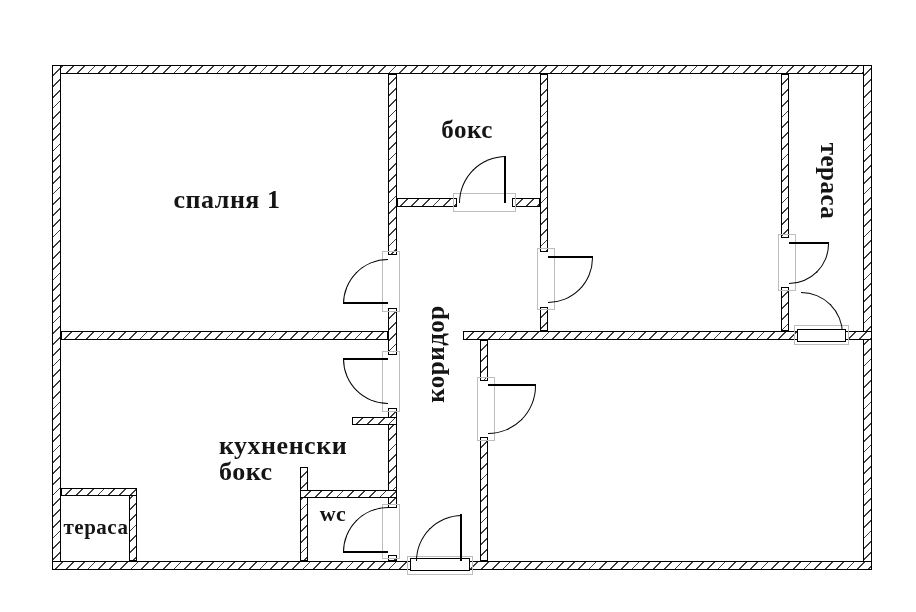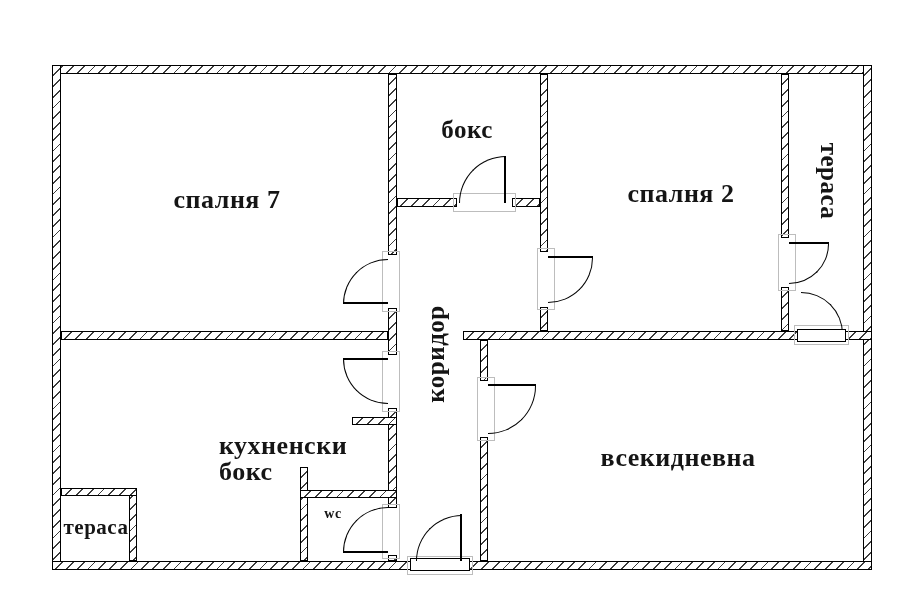--- a/index.html
+++ b/index.html
@@ -25,21 +25,21 @@
   .leaf { position:absolute; background:#000; }
   
   .bar { position:absolute; box-sizing:border-box; background:#fff; border:1.5px solid #000; }
   
   .lbl {
     position:absolute; font-weight:bold; color:#151515; white-space:pre-line;
     transform:translate(-50%,-50%); line-height:26px; letter-spacing:0.5px; text-align:left;
   }
   .rot90  { transform:translate(-50%,-50%) rotate(90deg); }
   .rot-90 { transform:translate(-50%,-50%) rotate(-90deg); }
-  .fs26 { font-size:26px; } .fs25 { font-size:25px; } .fs22 { font-size:14px; } .fs21 { font-size:21px; }
+  .fs26 { font-size:26px; } .fs25 { font-size:25px; } .fs22 { font-size:22px; } .fs21 { font-size:21px; }
 </style>
 </head>
 <body>
 
 <div id="canvas">
 
   <div class="wall" style="left:52px;  top:65px;  width:820px; height:9px;"></div>
   <div class="wall" style="left:52px;  top:65px;  width:9px;   height:505px;"></div>
   <div class="wall" style="left:863px; top:65px;  width:9px;   height:505px;"></div>
   <div class="wall" style="left:52px;  top:561px; width:361px; height:9px;"></div>
@@ -107,24 +107,22 @@
   <div class="arc arc-tr" style="left:801px; top:292px; width:42px; height:42px;"></div>
   <div class="bar" style="left:797px; top:329px; width:49px; height:13px;"></div>
 
   <div class="arc arc-tl" style="left:343px; top:507px; width:45px; height:45px;"></div>
   <div class="leaf" style="left:343px; top:551px; width:45px; height:2px;"></div>
 
   <div class="bar" style="left:410px; top:558px; width:60px; height:13px;"></div>
   <div class="arc arc-tl" style="left:416px; top:515px; width:46px; height:46px;"></div>
   <div class="leaf" style="left:460px; top:514px; width:2px; height:47px;"></div>
 
-  <span class="lbl fs26" style="left:227px; top:200px;">спалня 7</span>
+  <span class="lbl fs26" style="left:227px; top:200px;">спалня 1</span>
   <span class="lbl fs25" style="left:467px; top:130px;">бокс</span>
-  <span class="lbl fs26" style="left:681px; top:194px;">спалня 2</span>
   <span class="lbl fs25 rot90" style="left:829px; top:181px;">тераса</span>
   <span class="lbl fs25 rot-90" style="left:436px; top:354px;">коридор</span>
   <span class="lbl fs26" style="left:219px; top:459px; transform:translate(0,-50%);">кухненски
 бокс</span>
   <span class="lbl fs22" style="left:333px; top:514px;">wc</span>
   <span class="lbl fs21" style="left:96px;  top:527px;">тераса</span>
-  <span class="lbl fs26" style="left:678px; top:458px;">всекидневна</span>
 
 </div>
 
 </body></html>

